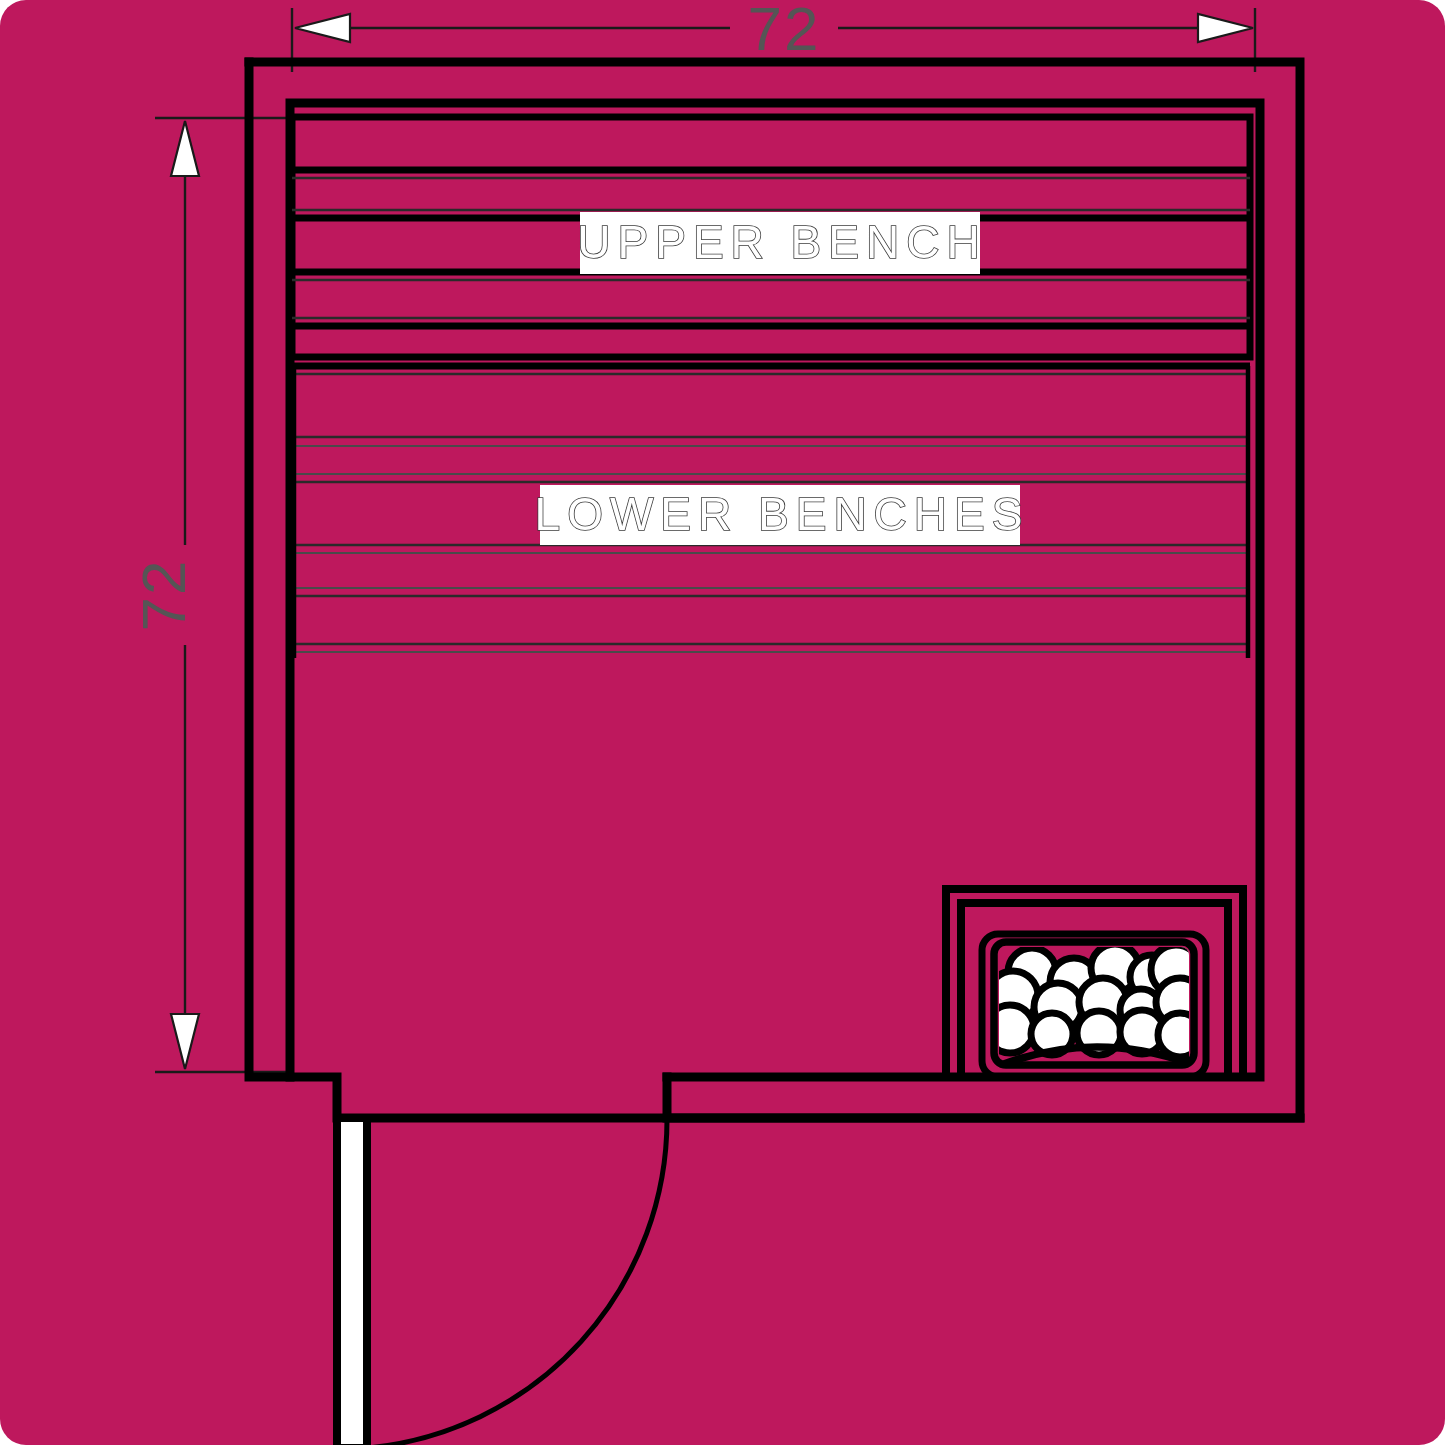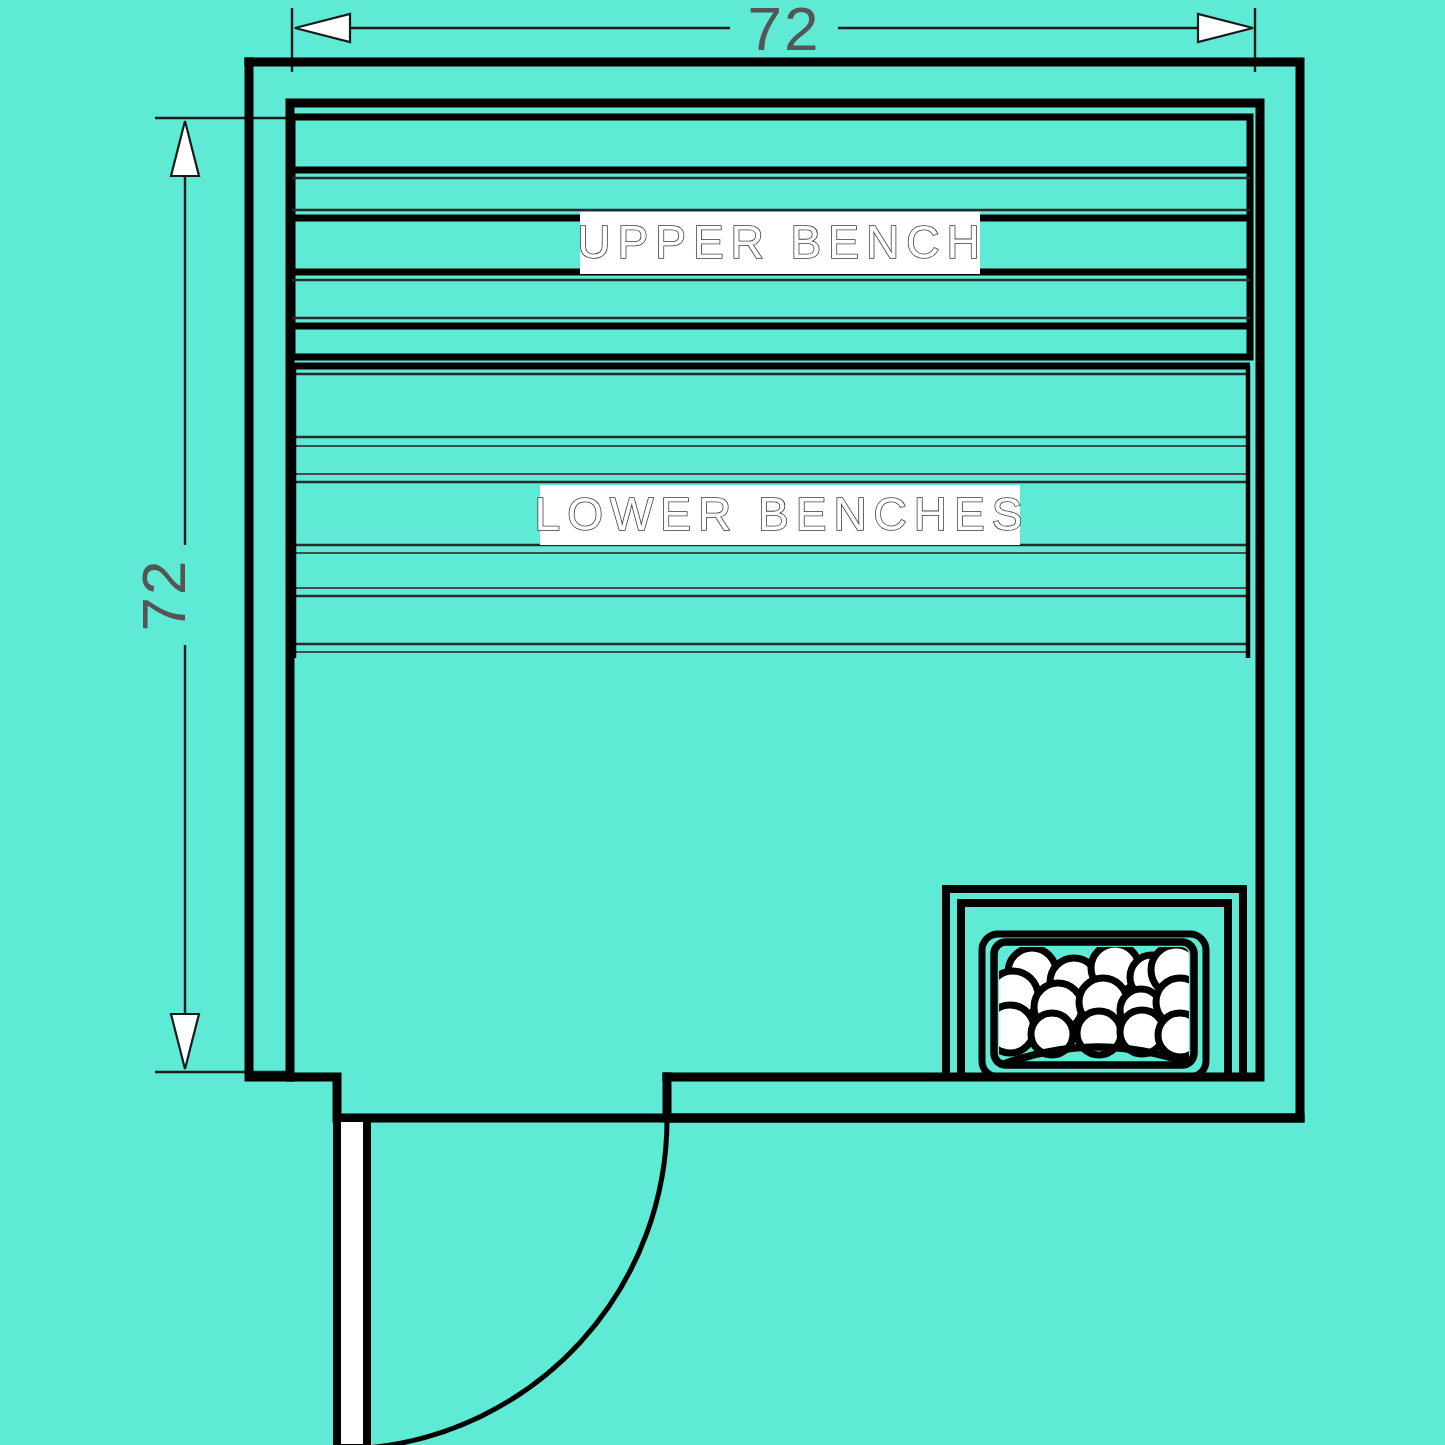--- a/index.html
+++ b/index.html
@@ -11,21 +11,22 @@
   body {
     width: 1445px;
     height: 1445px;
     overflow: hidden;
     font-family: "Liberation Sans", sans-serif;
   }
   #drawing-root {
     position: relative;
     width: 1445px;
     height: 1445px;
-    background: #5eead4;
+    background: #be185d;
+    border-radius: 26px;
   }
   svg.plan {
     display: block;
     width: 1445px;
     height: 1445px;
   }
   .wall      { fill: none; stroke: #000000; stroke-width: 9; stroke-linejoin: miter; stroke-linecap: square; }
   .bench-heavy { fill: none; stroke: #000000; stroke-width: 7; stroke-linecap: butt; }
   .bench-med   { fill: none; stroke: #000000; stroke-width: 4.5; stroke-linecap: butt; }
   .bench-light { fill: none; stroke: #2a2a2a; stroke-width: 2.6; stroke-linecap: butt; }

